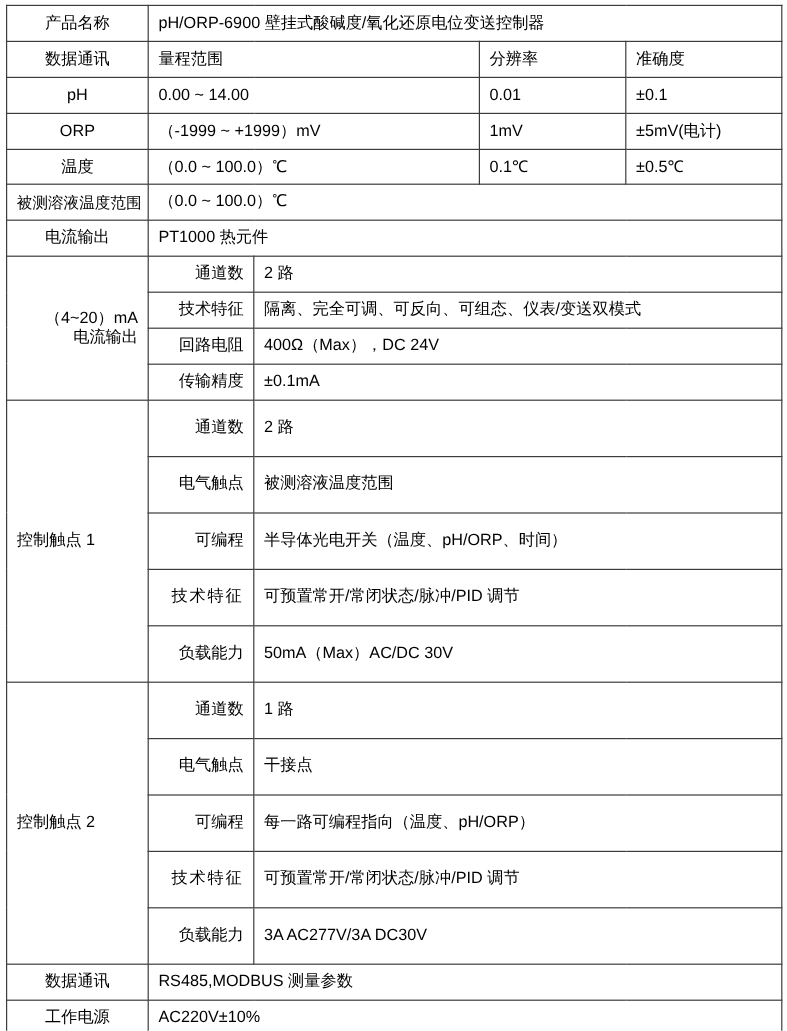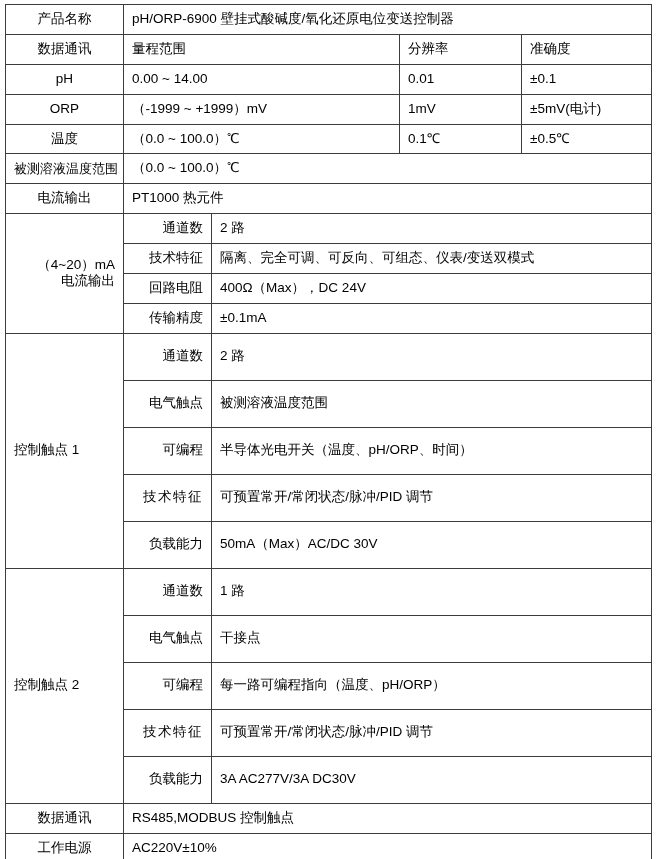--- a/index.html
+++ b/index.html
@@ -156,21 +156,21 @@
       <td class="sub tall spaced">技术特征</td>
       <td class="l pad-l" colspan="3">可预置常开/常闭状态/脉冲/PID 调节</td>
     </tr>
     <tr>
       <td class="sub tall">负载能力</td>
       <td class="l pad-l" colspan="3">3A AC277V/3A DC30V</td>
     </tr>
 
     <tr>
       <td class="hdr">数据通讯</td>
-      <td class="l pad-l" colspan="4">RS485,MODBUS 控制触点</td>
+      <td class="l pad-l" colspan="4">RS485,MODBUS 测量参数</td>
     </tr>
     <tr>
       <td class="hdr">工作电源</td>
       <td class="l pad-l" colspan="4">AC220V±10%</td>
     </tr>
 
   </tbody>
 </table>
 
 </body></html>

